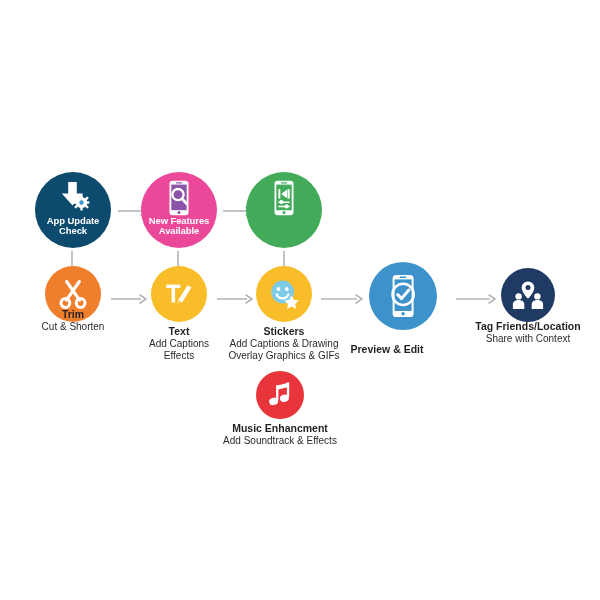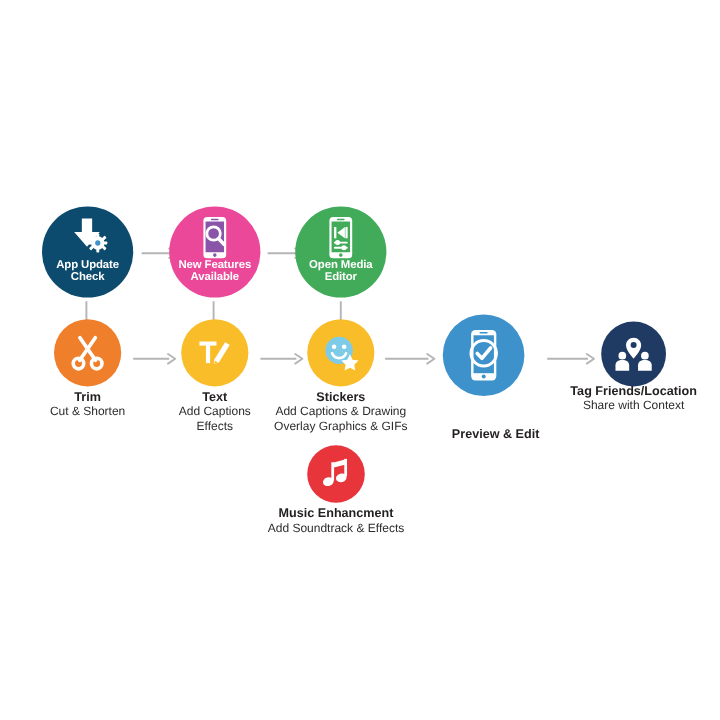--- a/index.html
+++ b/index.html
@@ -149,39 +149,35 @@
             <rect x="18.8" y="9.2" width="1.9" height="9.4"></rect>
           </g>
           <g fill="#ffffff">
             <rect x="9.2" y="21.4" width="11.6" height="1.5" rx="0.75"></rect>
             <circle cx="12.3" cy="22.1" r="2.1"></circle>
             <rect x="9.2" y="25.7" width="11.6" height="1.5" rx="0.75"></rect>
             <circle cx="17.6" cy="26.4" r="2.1"></circle>
           </g>
         </svg>
       </span>
-      <div class="inlabel" style="top:44px;font-size:9.5px;">
-        <span>Open Media</span><br>
-        <span>Editor</span>
-      </div>
     </div>
   </div>
 
   <div class="node">
     <div class="circle" style="left:45px;top:266px;width:56px;height:56px;background:#f07f2c;">
       <span>
         <svg width="32" height="32" viewBox="0 0 32 32">
           <path d="M9.6 3.5 L22.6 22.2" stroke="#ffffff" stroke-width="3.1" stroke-linecap="round" fill="none"></path>
           <path d="M22.4 3.5 L9.4 22.2" stroke="#ffffff" stroke-width="3.1" stroke-linecap="round" fill="none"></path>
           <circle cx="8.4" cy="25" r="4.4" fill="none" stroke="#ffffff" stroke-width="3"></circle>
           <circle cx="23.6" cy="25" r="4.4" fill="none" stroke="#ffffff" stroke-width="3"></circle>
         </svg>
       </span>
     </div>
-    <div class="cap" style="left:8px;top:325px;width:130px;">
+    <div class="cap" style="left:8px;top:308px;width:130px;">
       <span class="t">Trim</span>
       <span class="s">Cut &amp; Shorten</span>
     </div>
   </div>
 
   <div class="node">
     <div class="circle" style="left:151px;top:266px;width:56px;height:56px;background:#f9bd2a;">
       <span>
         <svg width="32" height="30" viewBox="0 0 32 30">
           <g fill="#ffffff">
@@ -243,21 +239,21 @@
         <svg width="30" height="44" viewBox="0 0 30 44">
           <rect x="4.6" y="1" width="21" height="42" rx="3.6" fill="#ffffff"></rect>
           <rect x="6.6" y="5.4" width="17" height="31.6" fill="#3d92cc"></rect>
           <rect x="11.6" y="2.6" width="6.8" height="1.4" rx="0.7" fill="#3d92cc"></rect>
           <circle cx="15.1" cy="39.8" r="1.7" fill="#3d92cc"></circle>
           <circle cx="15.1" cy="20.4" r="10.6" fill="none" stroke="#ffffff" stroke-width="2.5"></circle>
           <path d="M9.7 20.6 L13.6 24.6 L20.8 16" fill="none" stroke="#ffffff" stroke-width="3" stroke-linecap="round" stroke-linejoin="round"></path>
         </svg>
       </span>
     </div>
-    <div class="cap" style="left:348px;top:343px;width:130px;margin-top:13px;">
+    <div class="cap" style="left:322px;top:343px;width:130px;">
       <span class="t">Preview &amp; Edit</span>
     </div>
   </div>
 
   <div class="node">
     <div class="circle" style="left:501px;top:268px;width:54px;height:54px;background:#1f3b63;">
       <span>
         <svg width="32" height="30" viewBox="0 0 32 30">
           <path d="M16 1.4 c-3.5 0 -6.3 2.8 -6.3 6.3 c0 4.7 6.3 11.1 6.3 11.1 s6.3 -6.4 6.3 -11.1 c0 -3.5 -2.8 -6.3 -6.3 -6.3 Z" fill="#ffffff"></path>
           <circle cx="16" cy="7.6" r="2.5" fill="#1f3b63"></circle>

